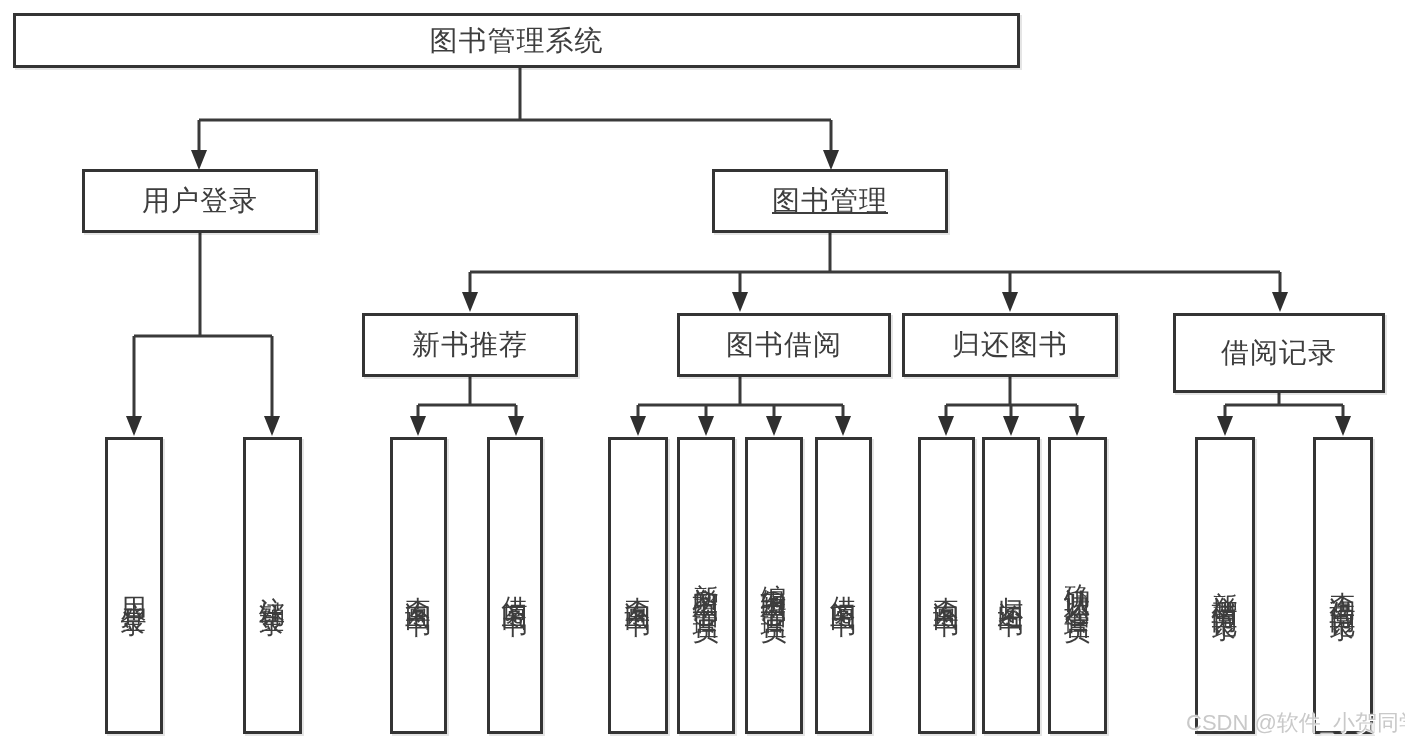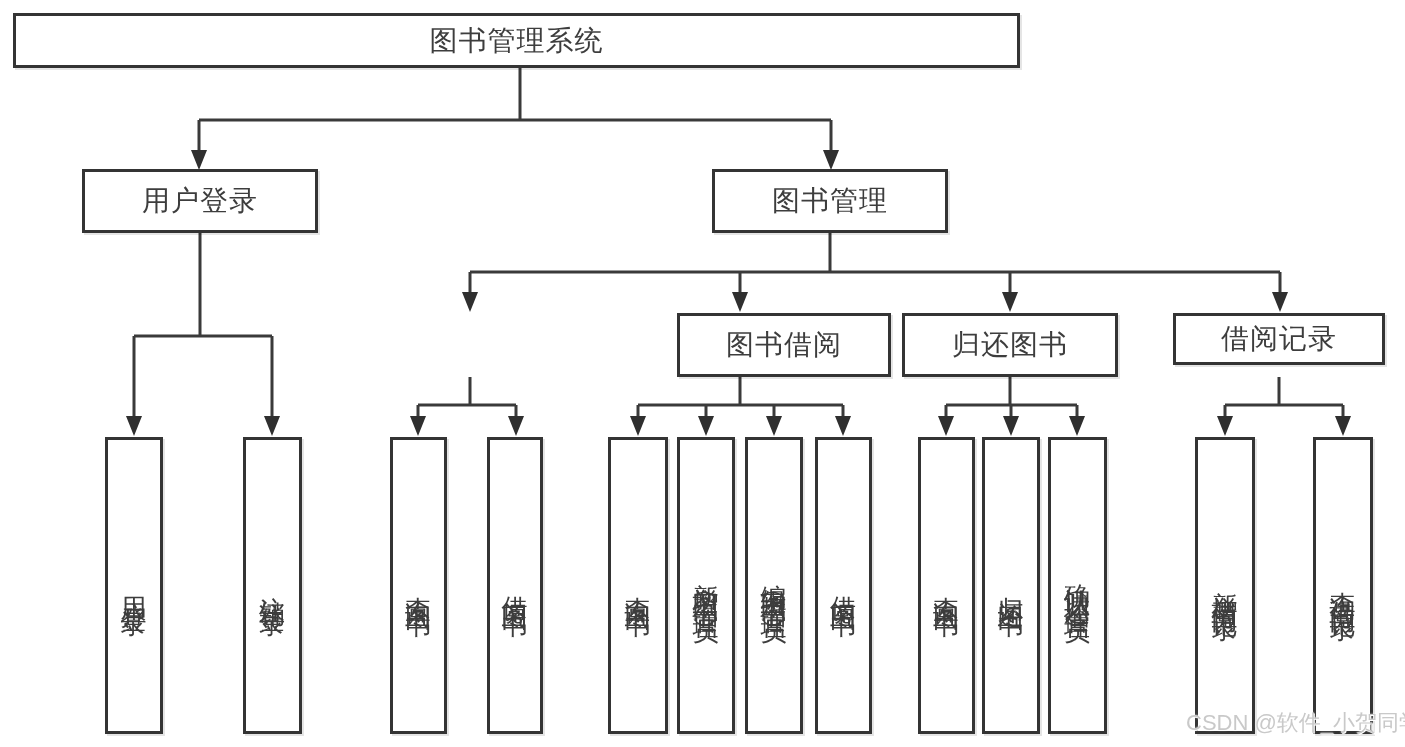--- a/index.html
+++ b/index.html
@@ -104,31 +104,34 @@
     </g>
   </svg>
 
   <div class="node node-h" style="left:13px; top:13px; width:1007px; height:55px;">
     <span>图书管理系统</span>
   </div>
 
   <div class="node node-h" style="left:82px; top:169px; width:236px; height:64px;">
     <span>用户登录</span>
   </div>
-  <div class="node node-h" style="left:712px; top:169px; width:236px; height:64px;">
+  <div class="node node-h" style="left:712px; top:169px; width:236px; height:64px;text-decoration:underline;">
     <span>图书管理</span>
   </div>
 
+  <div class="node node-h" style="left:362px; top:313px; width:216px; height:64px;">
+    <span>新书推荐</span>
+  </div>
   <div class="node node-h" style="left:633px; top:313px; width:214px; height:64px;margin-left:44px;">
     <span>图书借阅</span>
   </div>
   <div class="node node-h" style="left:902px; top:313px; width:216px; height:64px;">
     <span>归还图书</span>
   </div>
-  <div class="node node-h" style="left:1173px; top:313px; width:212px; height:52px;">
+  <div class="node node-h" style="left:1173px; top:313px; width:212px; height:80px;">
     <span>借阅记录</span>
   </div>
 
   <div class="node node-v" style="left:105px; top:437px; width:58px; height:297px;">
     <span class="vlabel">用户登录</span>
   </div>
   <div class="node node-v" style="left:243px; top:437px; width:59px; height:297px;">
     <span class="vlabel">注销登录</span>
   </div>
 

